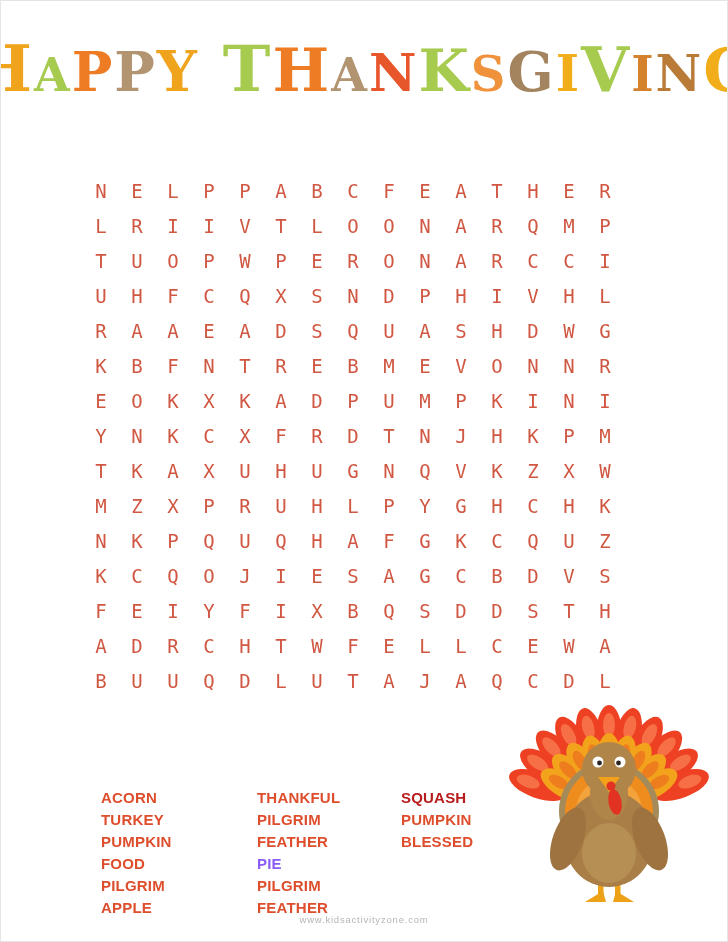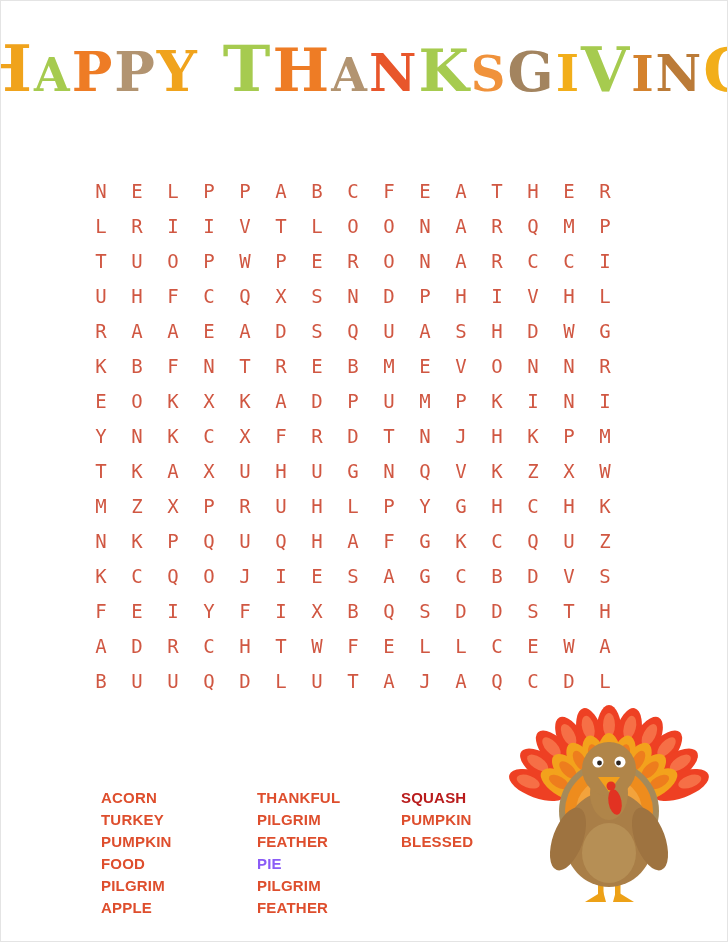--- a/index.html
+++ b/index.html
@@ -413,13 +413,14 @@
     <circle cx="137" cy="63" r="5.5" fill="#ffffff"></circle>
     <circle cx="116.5" cy="64" r="2.4" fill="#2b2420"></circle>
     <circle cx="135.5" cy="64" r="2.4" fill="#2b2420"></circle>
 
     <polygon points="115,78 137,78 126,93" fill="#f3a01b"></polygon>
 
     <circle cx="128" cy="87" r="4.5" fill="#e23222"></circle>
     <ellipse cx="132" cy="103" rx="6.5" ry="13" transform="rotate(-10 132 103)" fill="#e23222"></ellipse>
   </svg>
 
+  <div class="footer">www.kidsactivityzone.com</div>
 </div>
 
 </body></html>

